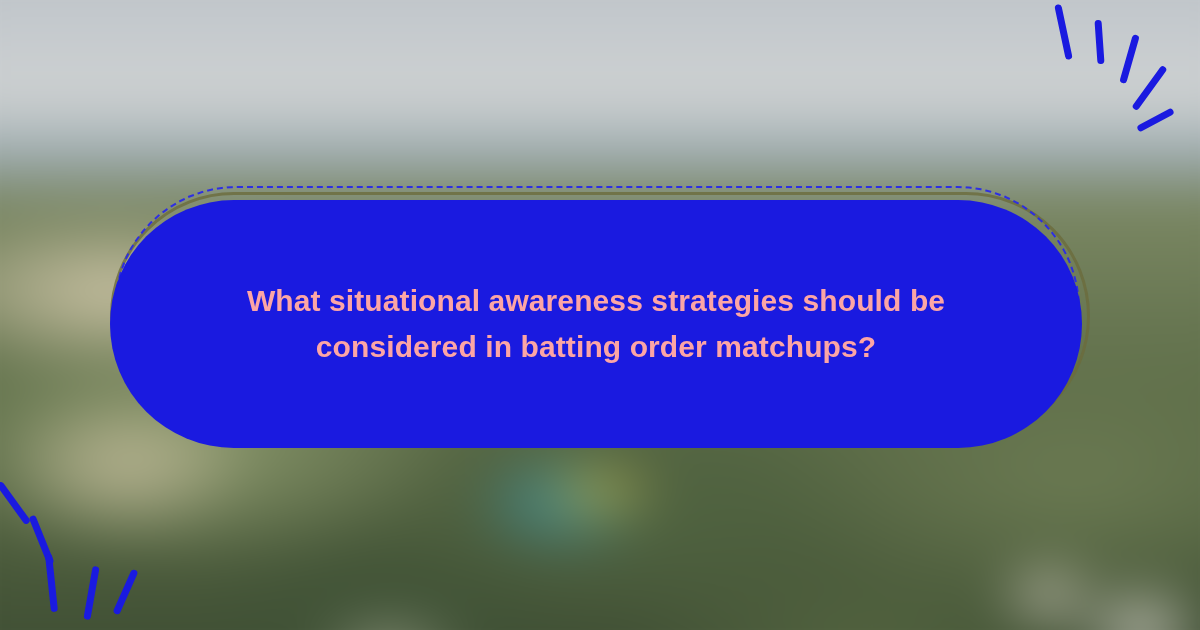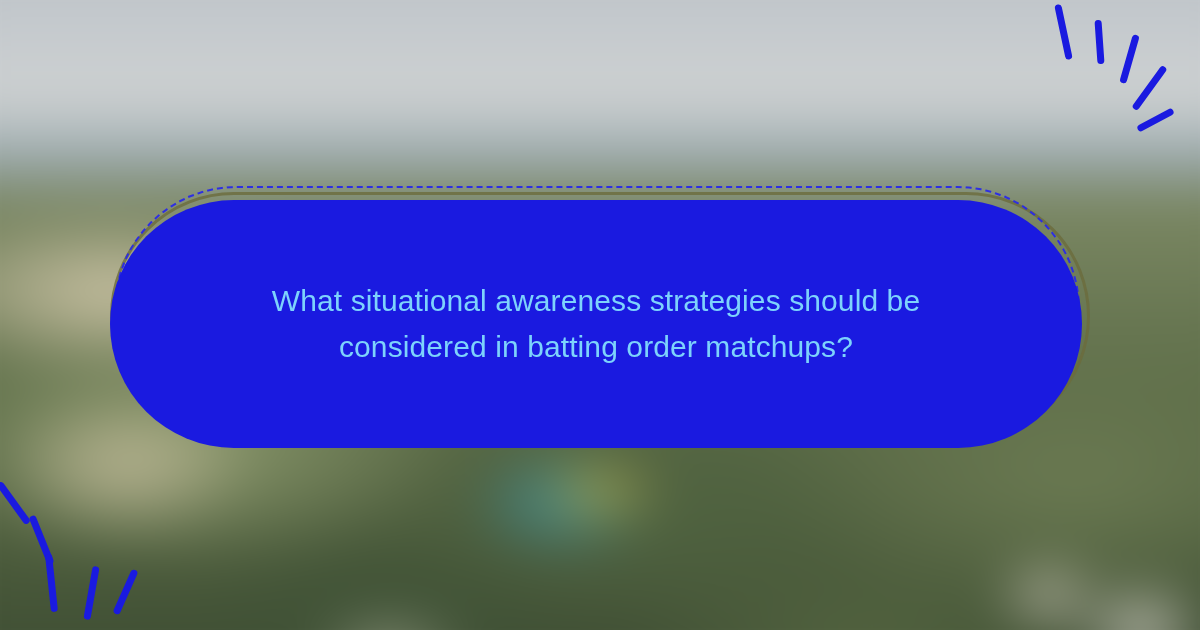--- a/index.html
+++ b/index.html
@@ -162,27 +162,28 @@
     width: 972px;
     height: 248px;
     background: #1a1ae0;
     border-radius: 130px;
     box-sizing: border-box;
     display: flex;
     align-items: center;
     justify-content: center;
   }
   .bubble-text {
-    color: #7dd3fc;
+    color: #fca5a5;
     font-size: 30px;
     line-height: 1.52;
     text-align: center;
     letter-spacing: 0.1px;
     max-width: 800px;
     padding: 0 40px;
+    font-weight: bold;
   }
 </style>
 </head>
 <body>
 
 <div class="canvas">
 
   <div class="bg">
     <div class="bg-layer">
       <div class="bg-sky"></div>

